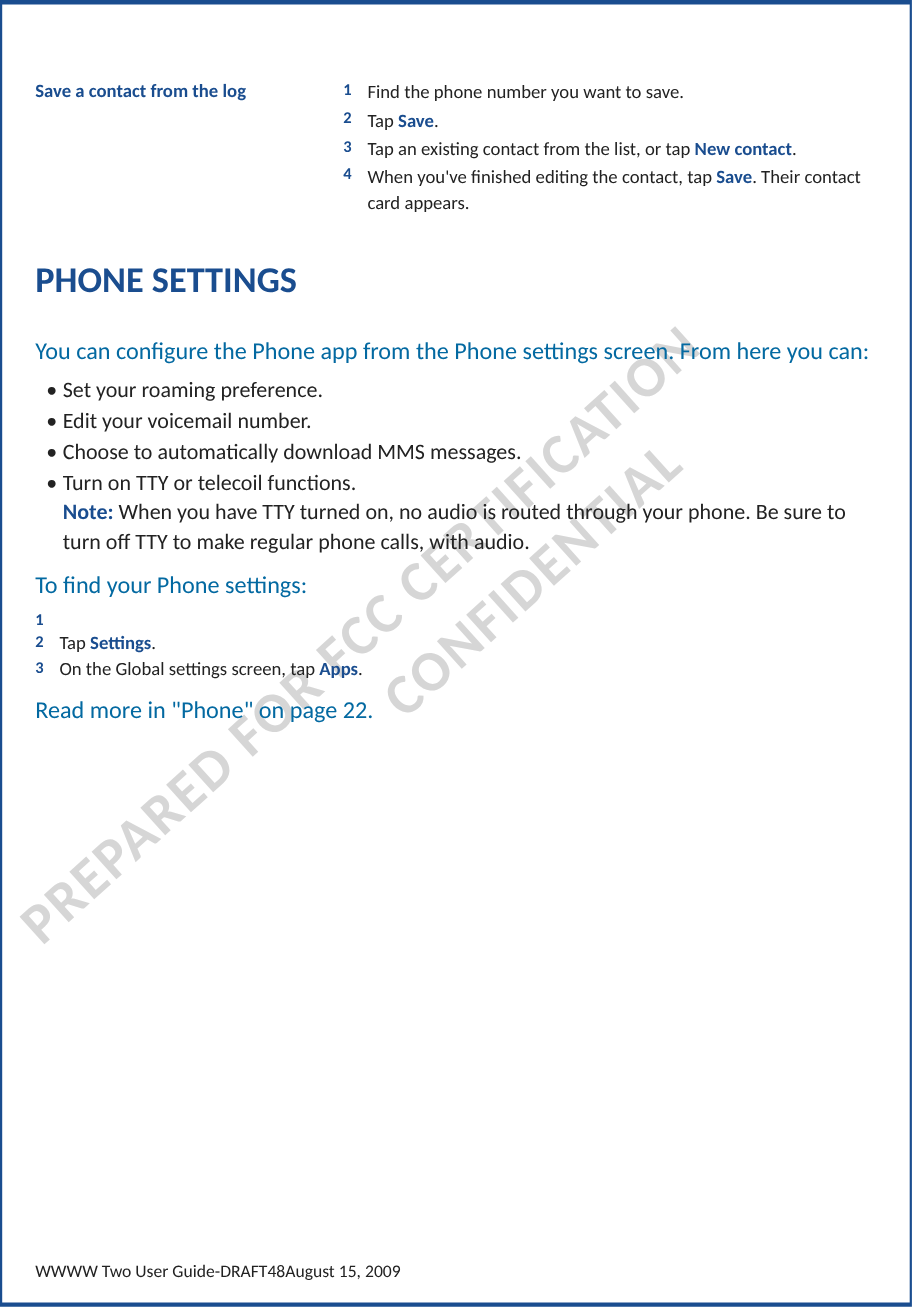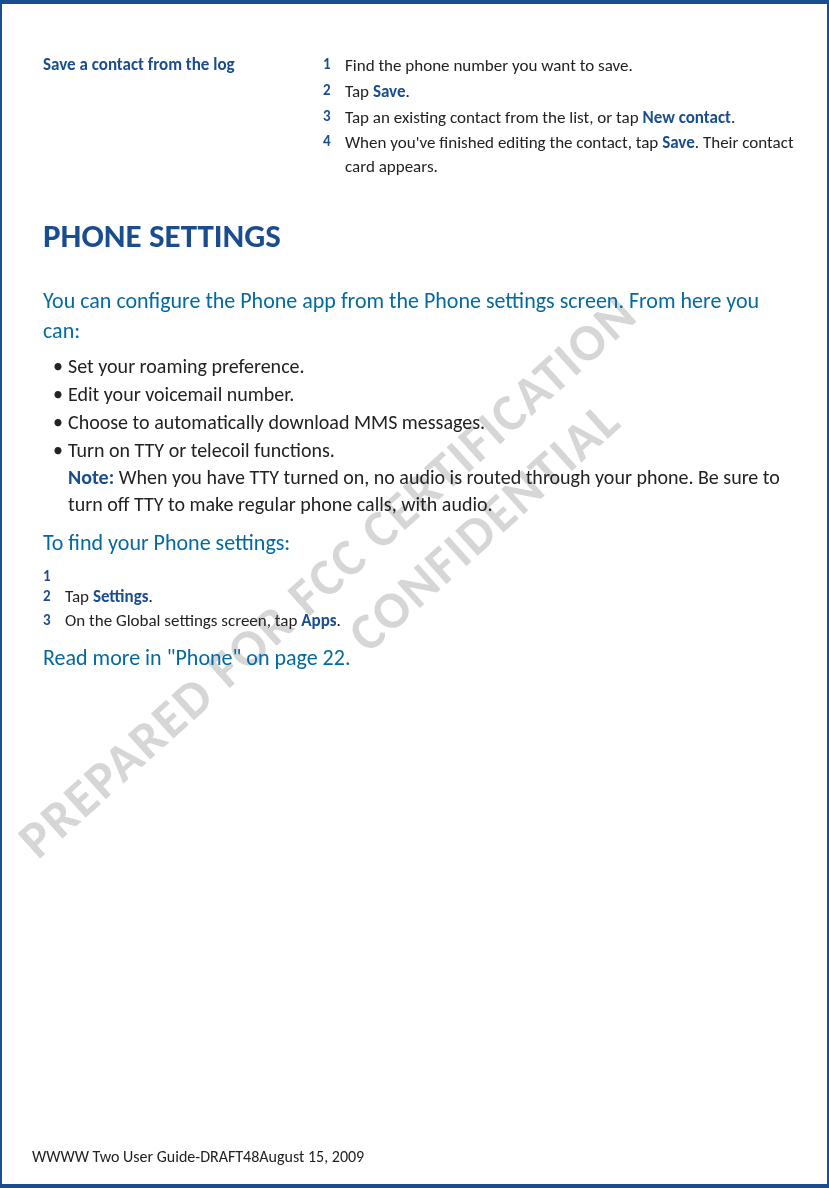--- a/index.html
+++ b/index.html
@@ -11,24 +11,23 @@
       width: 829px;
       height: 1188px;
       background: white;
       font-family: 'Segoe UI', 'Calibri', sans-serif;
       position: relative;
       border: 2px solid #1a4d8f;
       border-top: 4px solid #1a4d8f;
       border-bottom: 4px solid #1a4d8f;
     }
     .content {
-      padding: 50px 30px 20px 30px;
+      padding: 68px 30px 20px 30px;
       position: relative;
       z-index: 2;
-      margin-left: 11px;
     }
     .top-section {
       display: flex;
       gap: 20px;
       margin-bottom: 35px;
     }
     .side-heading {
       width: 260px;
       flex-shrink: 0;
       color: #1a4d8f;

